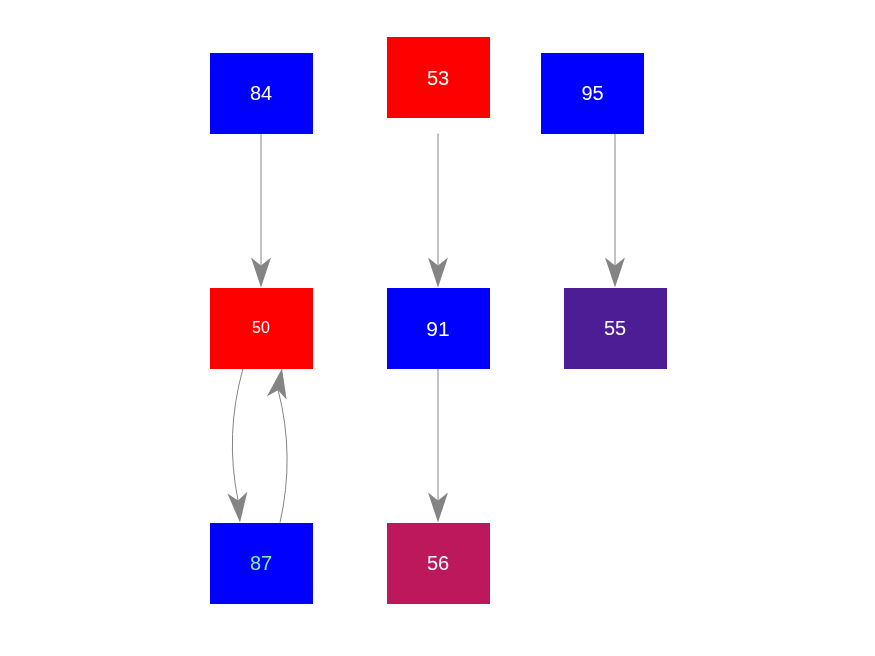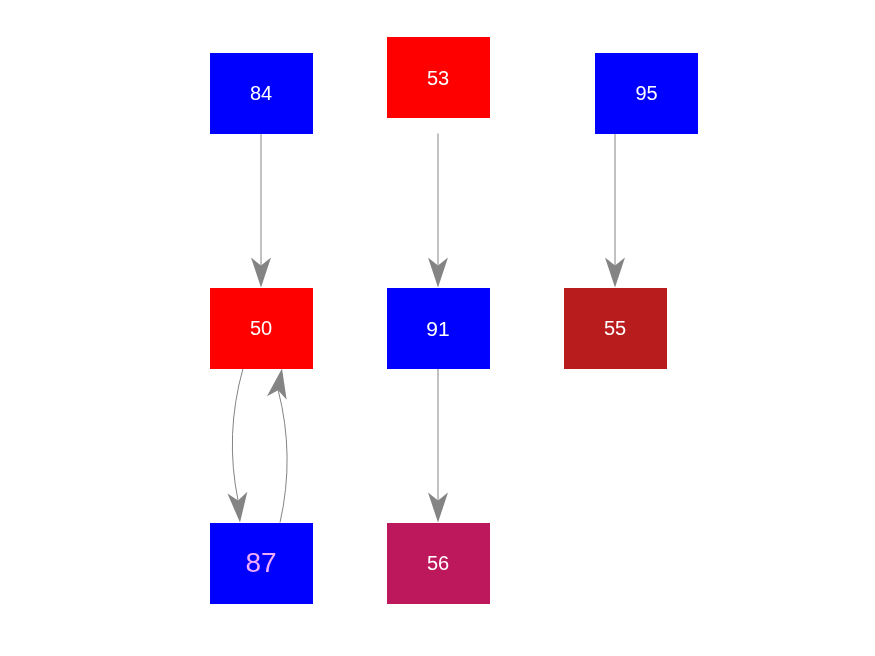--- a/index.html
+++ b/index.html
@@ -54,32 +54,32 @@
       <path d="M 280 522.5 Q 295.08987004566376 456.33288528313426 278.1797400913275 390.1657705662686" fill="none" stroke="#848484" stroke-width="1"></path>
       <polygon points="0,0 -10,-30 0,-22 10,-30" fill="#848484" transform="translate(282,368.5) rotate(190)"></polygon>
     </svg>
   <div id="node-layer">
       <div class="node" style="left: 209.5px; top: 52.5px; width: 103px; height: 81px; background: rgb(0, 0, 255);">
         <span class="node-label" style="color: rgb(255, 255, 255); font-size: 20px;">84</span>
       </div>
       <div class="node" style="left: 386.5px; top: 37px; width: 103px; height: 81px; background: rgb(255, 0, 0);">
         <span class="node-label" style="color: rgb(255, 255, 255); font-size: 20px;">53</span>
       </div>
-      <div class="node" style="left: 595px; top: 52.5px; width: 103px; height: 81px; background: rgb(0, 0, 255);">
+      <div class="node" style="left: 541px; top: 52.5px; width: 103px; height: 81px; background: rgb(0, 0, 255);">
         <span class="node-label" style="color: rgb(255, 255, 255); font-size: 20px;">95</span>
       </div>
       <div class="node" style="left: 209.5px; top: 287.5px; width: 103px; height: 81px; background: rgb(255, 0, 0);">
-        <span class="node-label" style="color: rgb(255, 255, 255); font-size: 20px;">50</span>
+        <span class="node-label" style="color: rgb(255, 255, 255); font-size: 16px;">50</span>
       </div>
       <div class="node" style="left: 386.5px; top: 287.5px; width: 103px; height: 81px; background: rgb(0, 0, 255);">
         <span class="node-label" style="color: rgb(255, 255, 255); font-size: 21px;">91</span>
       </div>
-      <div class="node" style="left: 563.5px; top: 287.5px; width: 103px; height: 81px; background: #b91c1c;">
+      <div class="node" style="left: 563.5px; top: 287.5px; width: 103px; height: 81px; background: #4c1d95;">
         <span class="node-label" style="color: rgb(255, 255, 255); font-size: 20px;">55</span>
       </div>
       <div class="node" style="left: 209.5px; top: 522.5px; width: 103px; height: 81px; background: rgb(0, 0, 255);">
-        <span class="node-label" style="color: #f0abfc; font-size: 28px;">87</span>
+        <span class="node-label" style="color: #86efac; font-size: 20px;">87</span>
       </div>
       <div class="node" style="left: 386.5px; top: 522.5px; width: 103px; height: 81px; background: #be185d;">
         <span class="node-label" style="color: rgb(255, 255, 255); font-size: 20px;">56</span>
       </div>
     </div>
 </div>
 
 </body></html>

